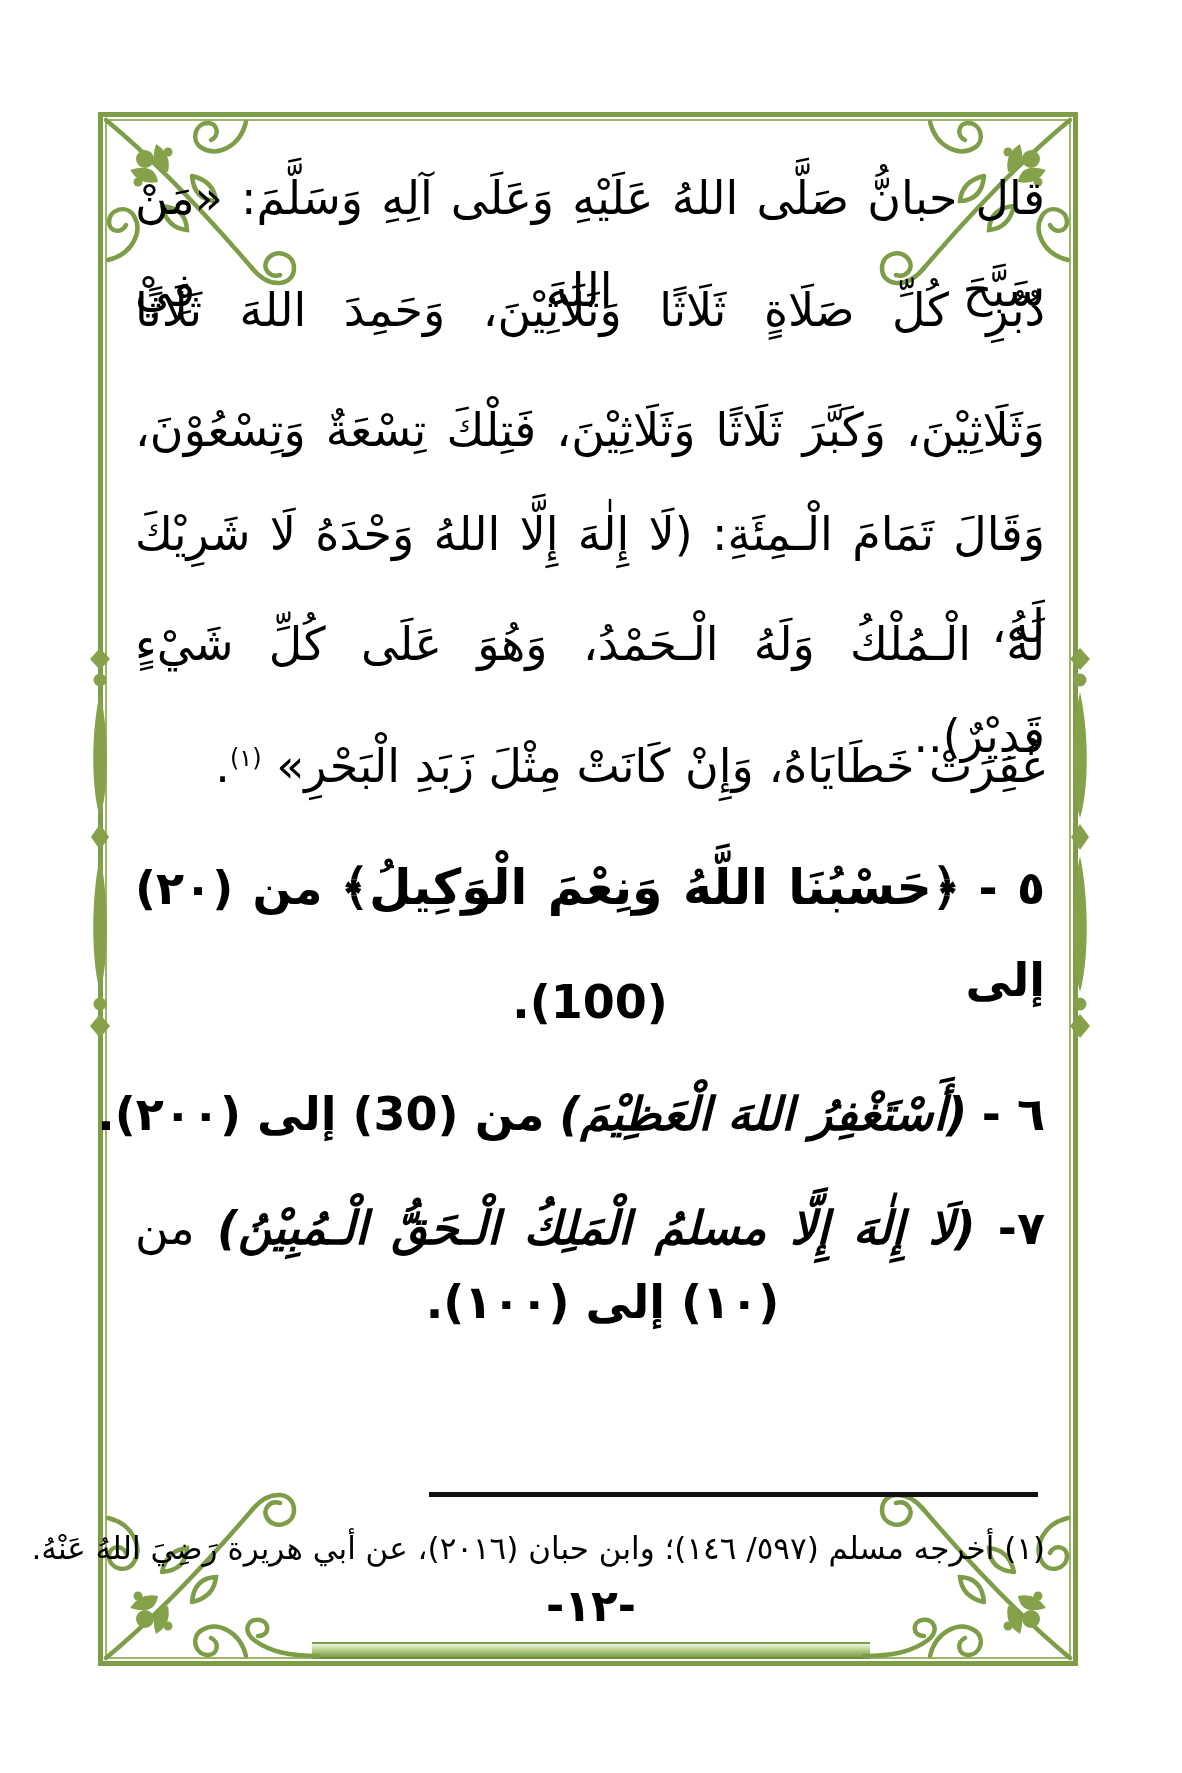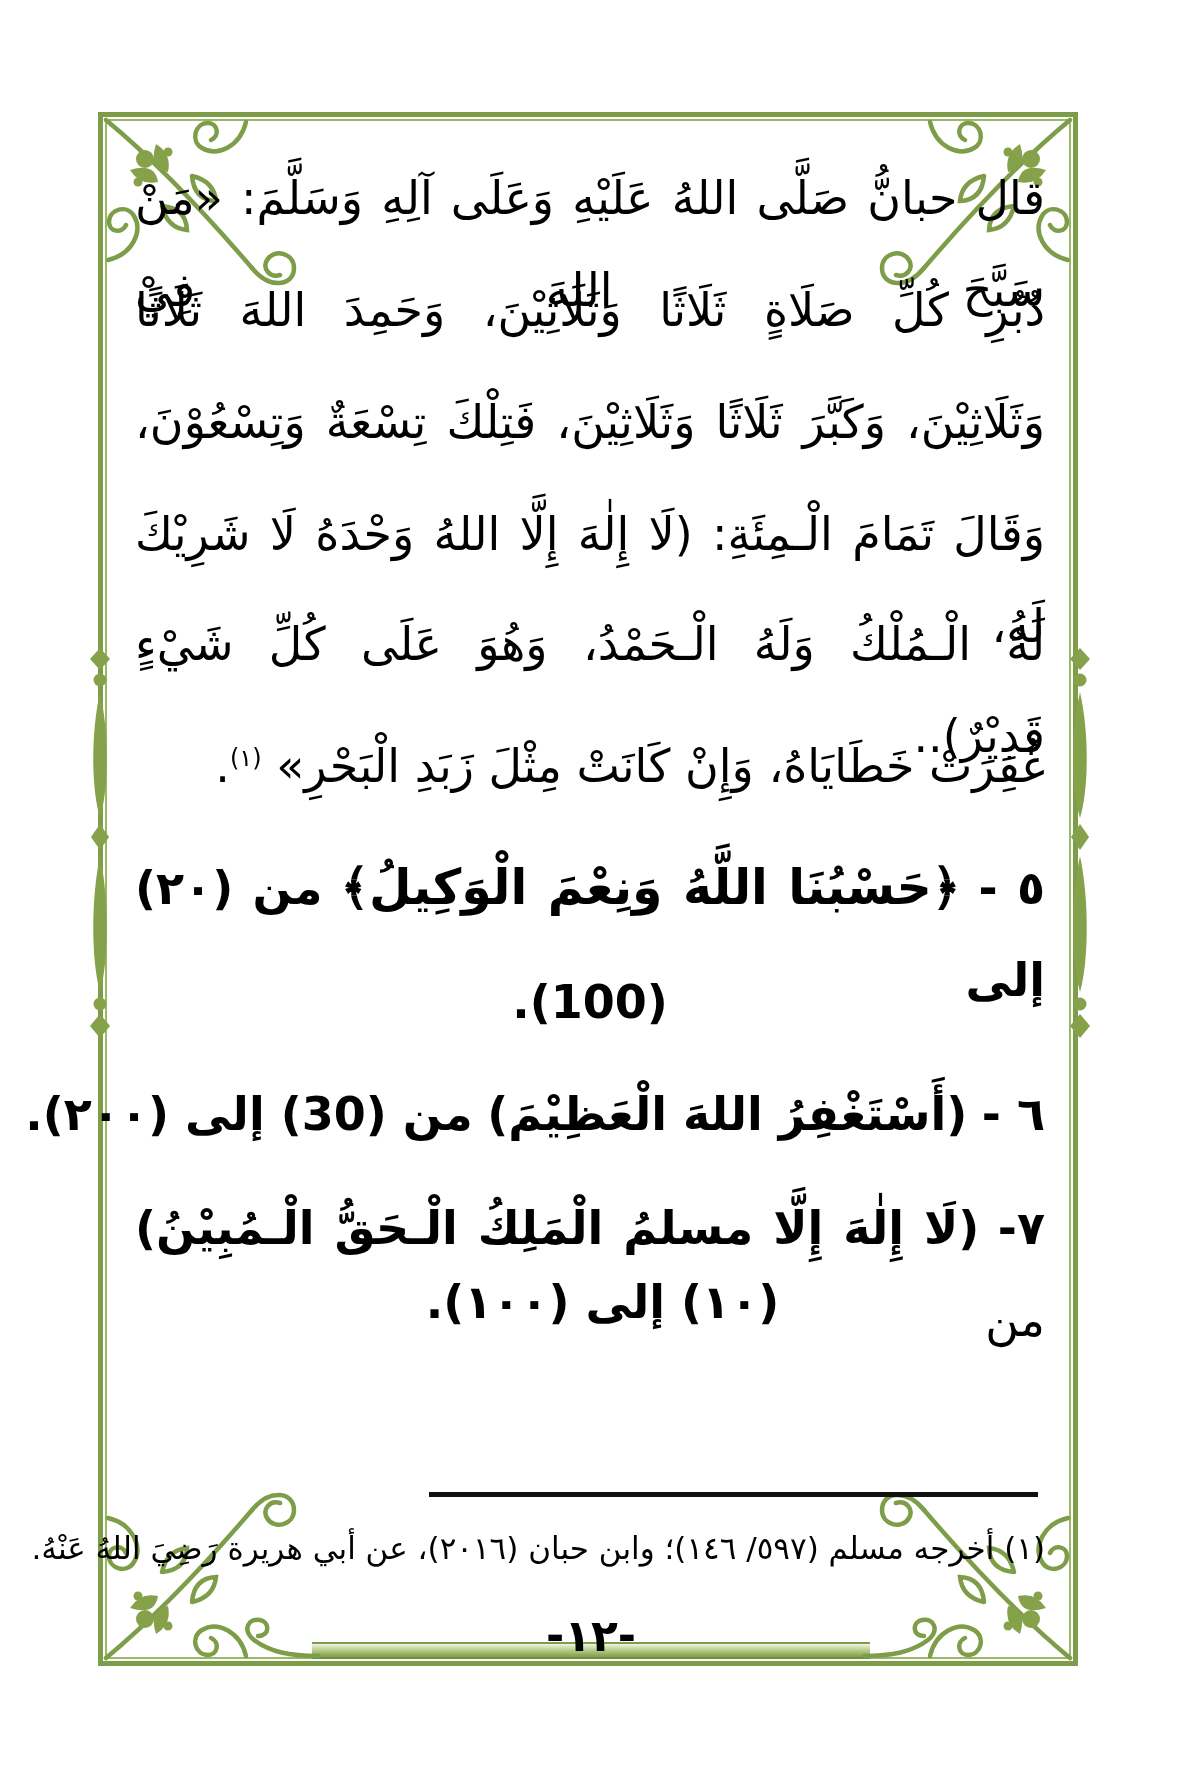--- a/index.html
+++ b/index.html
@@ -39,34 +39,34 @@
   }
   .line{
     position:absolute;width:910px;font-size:46px;line-height:92px;
     white-space:nowrap;direction:rtl;
   }
   .line.just{
     white-space:normal;text-align:justify;text-align-last:justify;
   }
   .line.right{text-align:center;}
   .q-ayah{font-weight:700;font-size:49px;}
-  .q-dhikr{font-weight:700;}
+  .q-dhikr{font-weight:700;font-style:italic;}
   .num{font-weight:700;}
   .bold{font-weight:700;}
   .fn-ref{font-size:24px;vertical-align:super;}
   .fn-rule{
     position:absolute;left:294px;top:1492px;width:609px;height:5px;background:#111;
   }
   .footnote{
     position:absolute;left:0;top:1518px;width:910px;font-size:31px;
     line-height:60px;direction:rtl;white-space:nowrap;
   }
   .page-number{
     position:absolute;left:0;top:1580px;width:1182px;text-align:center;
-    font-size:44px;font-weight:700;direction:rtl;letter-spacing:0;margin-top:30px;
+    font-size:44px;font-weight:700;direction:rtl;letter-spacing:0;
   }
   .g-stroke{stroke:#7e9d49;stroke-width:4.5;fill:none;stroke-linecap:round;}
   .g-fill{fill:#85a24b;stroke:none;}
 </style>
 </head>
 <body>
 
 <svg width="0" height="0" style="position:absolute" aria-hidden="true">
   <defs>
     <g id="cornerFlourish">
@@ -142,21 +142,21 @@
 <div class="band-curl right">
   <svg viewBox="0 0 80 46">
       <use href="#bandCurl"></use>
     </svg>
 </div>
 
 <div class="textblock">
 
   <div class="line just" style="top:152px">قال حبانُّ صَلَّى اللهُ عَلَيْهِ وَعَلَى آلِهِ وَسَلَّمَ: «مَنْ سَبَّحَ اللهَ فِيْ</div>
   <div class="line just" style="top:264px">دُبُرِ كُلِّ صَلَاةٍ ثَلَاثًا وَثَلَاثِيْنَ، وَحَمِدَ اللهَ ثَلَاثًا</div>
-  <div class="line just" style="top:376px">وَثَلَاثِيْنَ، وَكَبَّرَ ثَلَاثًا وَثَلَاثِيْنَ، فَتِلْكَ تِسْعَةٌ وَتِسْعُوْنَ،</div>
+  <div class="line just" style="top:384px">وَثَلَاثِيْنَ، وَكَبَّرَ ثَلَاثًا وَثَلَاثِيْنَ، فَتِلْكَ تِسْعَةٌ وَتِسْعُوْنَ،</div>
   <div class="line just" style="top:488px">وَقَالَ تَمَامَ الْـمِئَةِ: (لَا إِلٰهَ إِلَّا اللهُ وَحْدَهُ لَا شَرِيْكَ لَهُ،</div>
   <div class="line just" style="top:598px">لَهُ الْـمُلْكُ وَلَهُ الْـحَمْدُ، وَهُوَ عَلَى كُلِّ شَيْءٍ قَدِيْرٌ)..</div>
 
   <div class="line right" style="top:712px;padding-left:0;width:806px">
     <span>غُفِرَتْ خَطَايَاهُ، وَإِنْ كَانَتْ مِثْلَ زَبَدِ الْبَحْرِ»</span>
     <span class="fn-ref">(١)</span><span>.</span>
   </div>
 
   <div class="line just" style="top:842px">
     <span class="num">٥ -</span>

